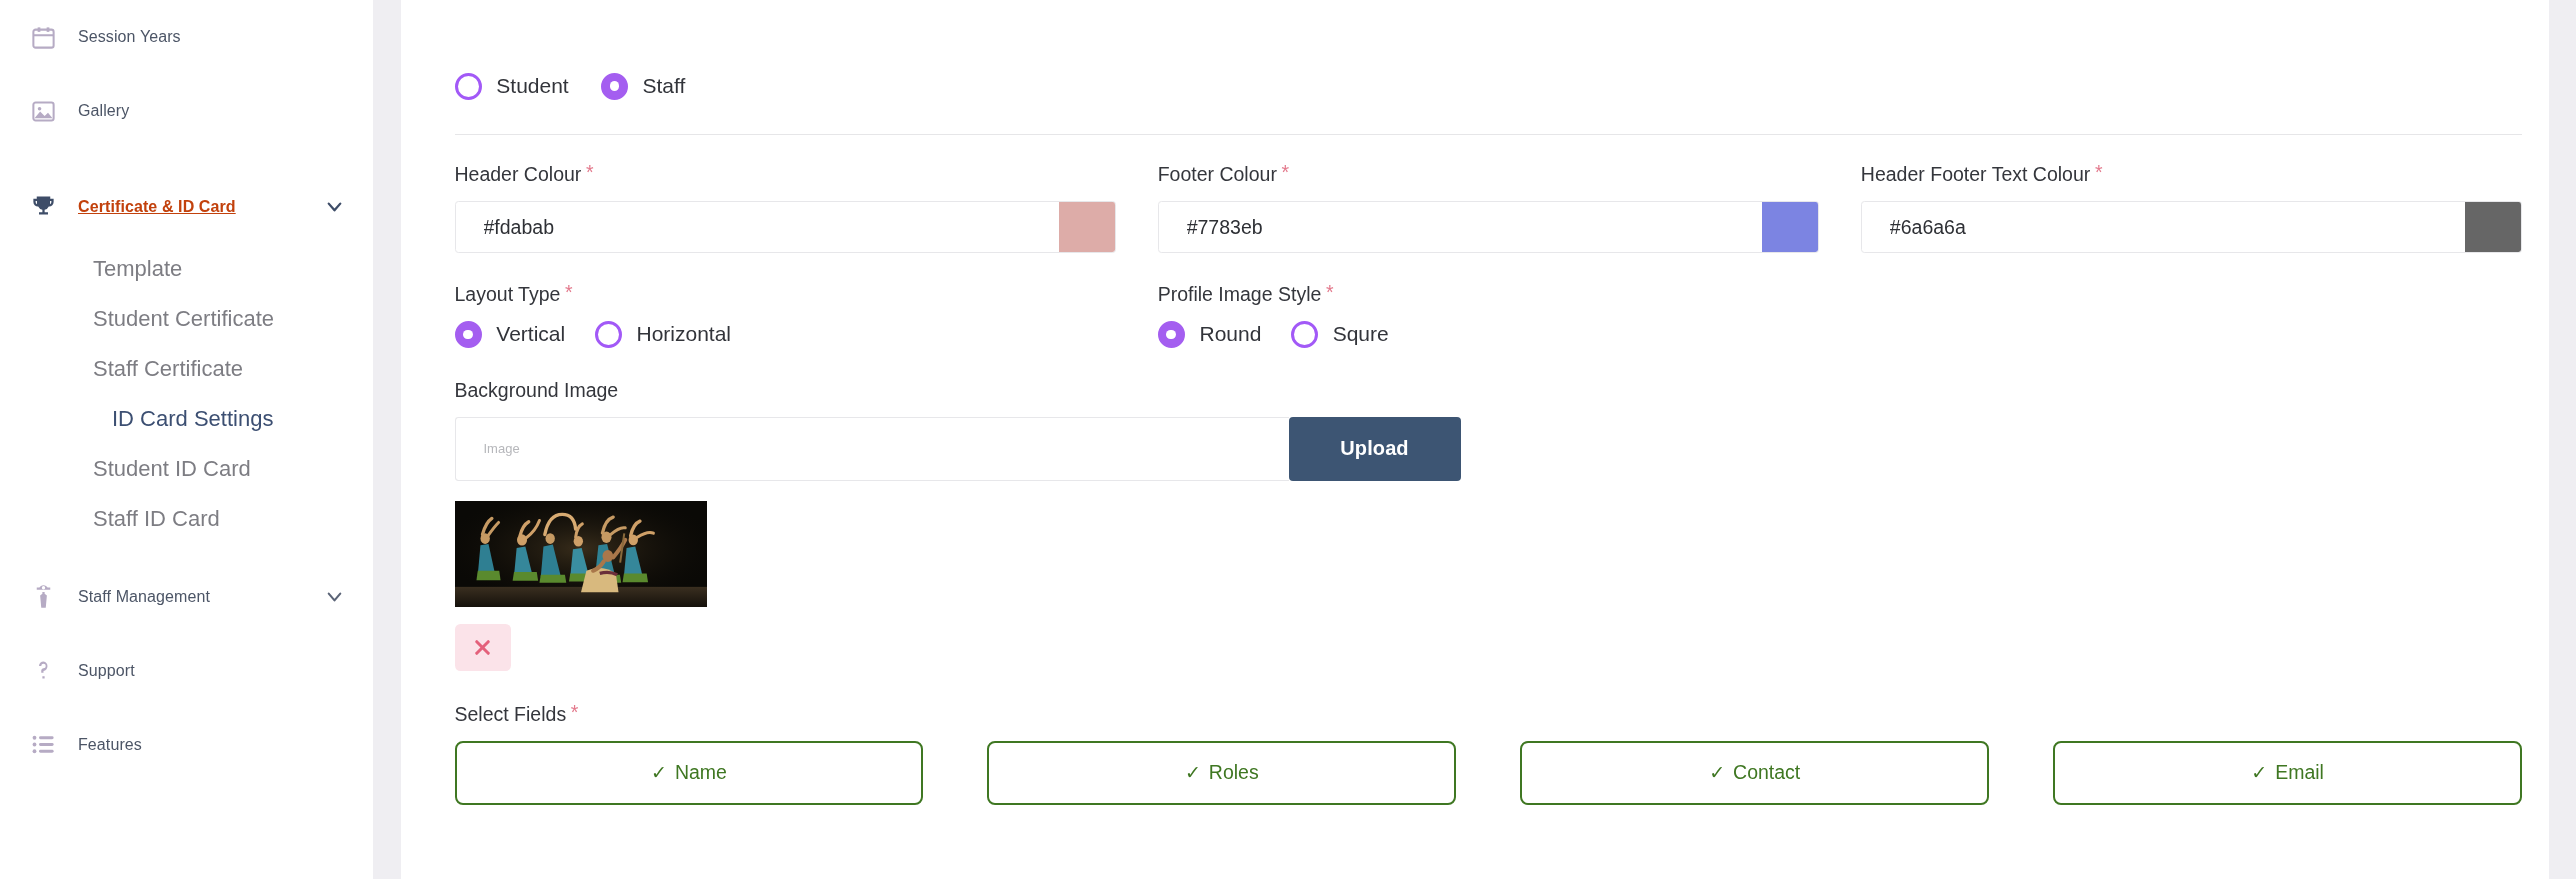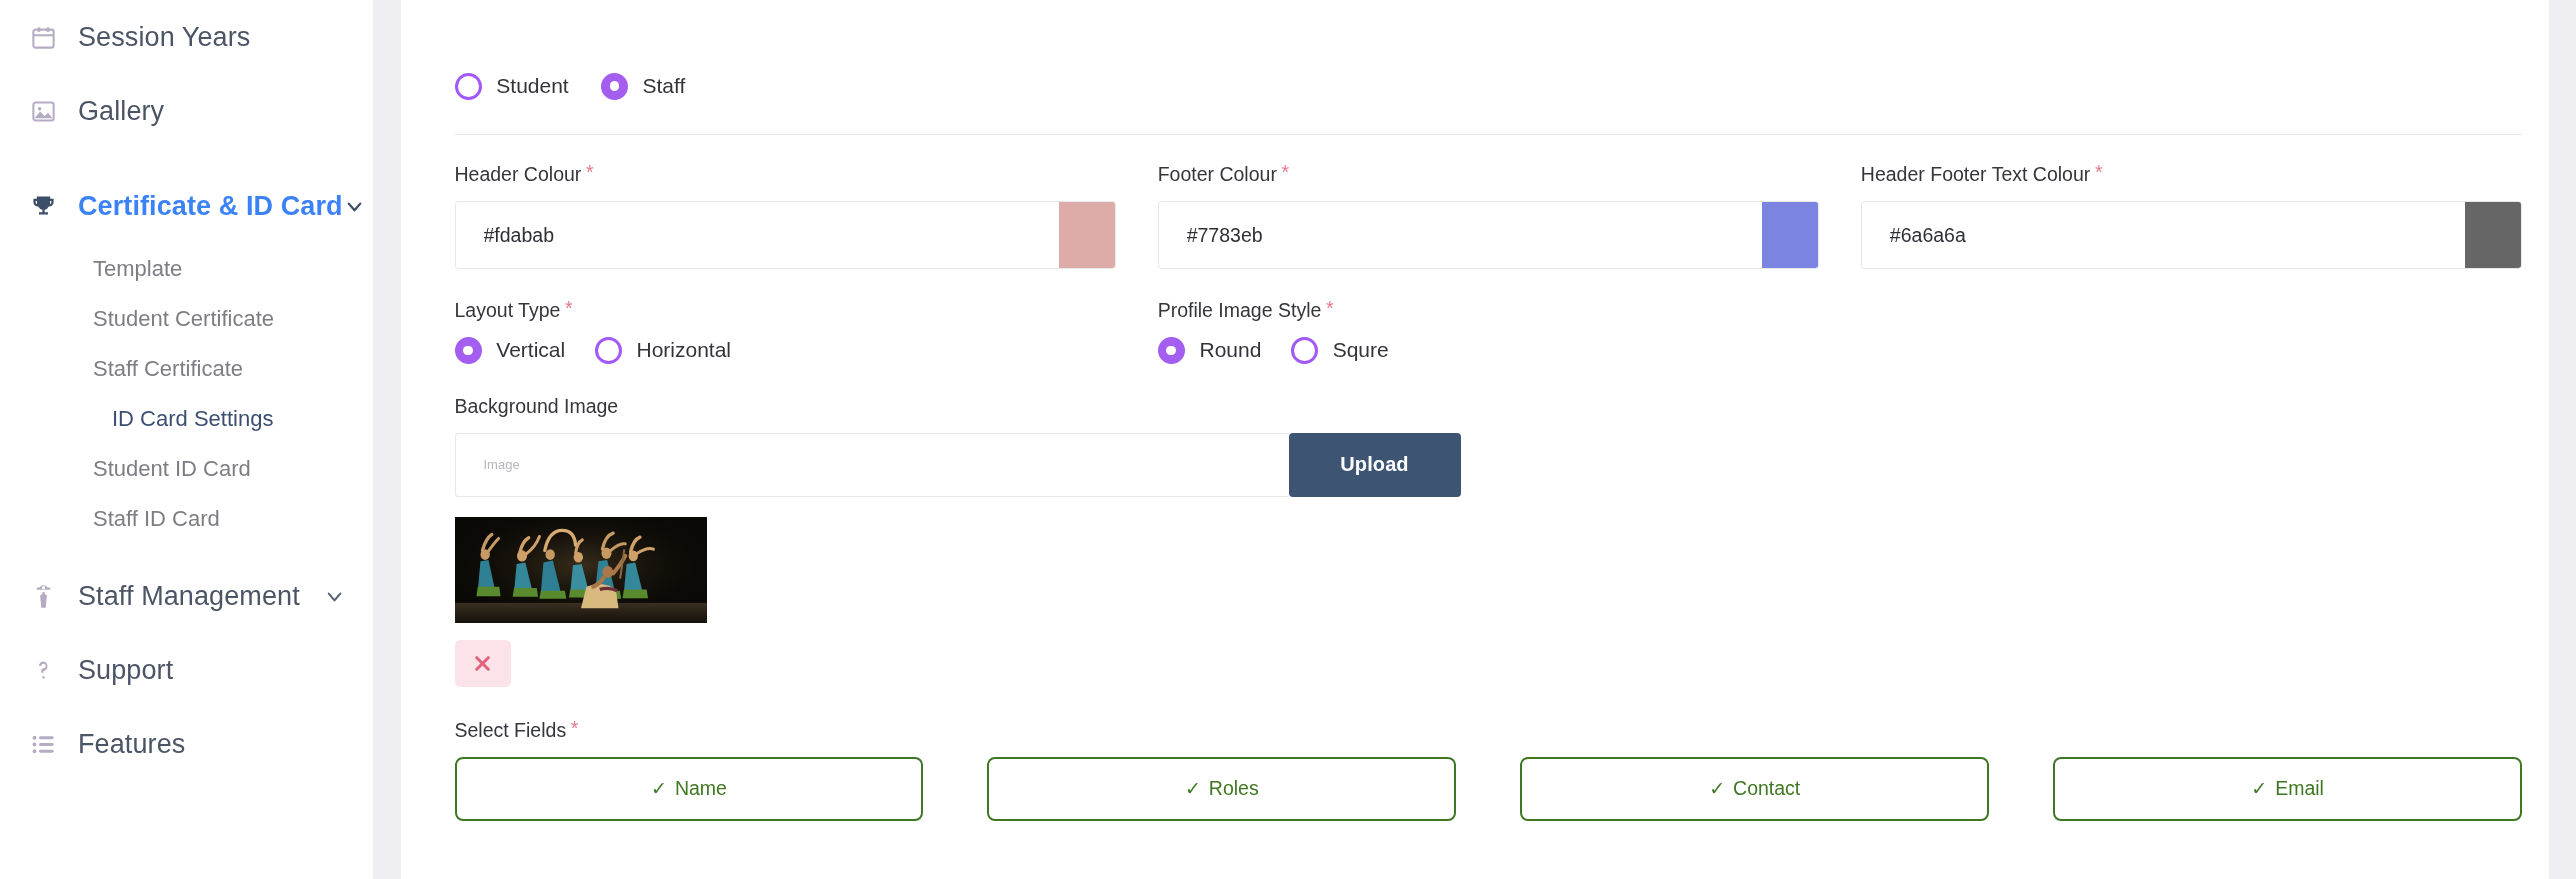--- a/index.html
+++ b/index.html
@@ -20,25 +20,25 @@
     display:flex; align-items:center; height:74px;
     padding-left: 28px; padding-right: 27px; cursor:pointer;
   }
   .nav-icon {
     width:31px; height:31px; flex:0 0 31px;
     display:flex; align-items:center; justify-content:center;
     margin-right: 19px;
   }
   .nav-icon svg { display:block; }
   .nav-label {
-    font-size: 27px; color:#4c5566; letter-spacing:0.1px;
+    font-size: 16px; color:#4c5566; letter-spacing:0.1px;
     white-space:nowrap; font-weight:400;
   }
   .nav-item.group > .nav-label { font-weight:700; color:#3e4d68; }
-  .nav-item.group.active > .nav-label { color:#3b82f6; }
+  .nav-item.group.active > .nav-label { color:#c2410c;text-decoration:underline; }
   .chevron { margin-left:auto; width:23px; height:23px; flex:0 0 23px; }
   .sub-item {
     display:flex; align-items:center; height:50px;
     padding-left: 93px; cursor:pointer;
   }
   .sub-label { font-size: 22px; color:#7d7d83; white-space:nowrap; }
   .sub-item.active .sub-label { color:#3c4f72; font-weight:400;margin-left:19px; }
 
   .spacer-a { height: 21.5px; }
   .spacer-b { height: 16px; }
@@ -77,21 +77,21 @@
   .field-col { flex: 1 1 0; padding-right: 42px; }
   .field-col:last-child { padding-right: 0; }
 
   .field-label {
     font-size: 19.5px; color:#34363c; margin-bottom: 14.8px;
     white-space:nowrap; display:flex; align-items:flex-start;
   }
   .req { color:#e3798c; margin-left:4.7px; font-size:19.5px; line-height:1; }
 
   .color-input-wrap {
-    display:flex; height: 68px; width:100%;
+    display:flex; height: 52px; width:100%;
     border:1.3px solid #e7e7ea; border-radius:3.4px; overflow:hidden;
     background:#ffffff;
   }
   .color-input {
     flex:1 1 auto; border:none; outline:none; background:transparent;
     font-size: 19.5px; color:#2e3035; padding-left: 28px;
     font-family:"Liberation Sans", sans-serif;
   }
   .swatch { width: 56px; flex:0 0 56px; height:100%; }
 

